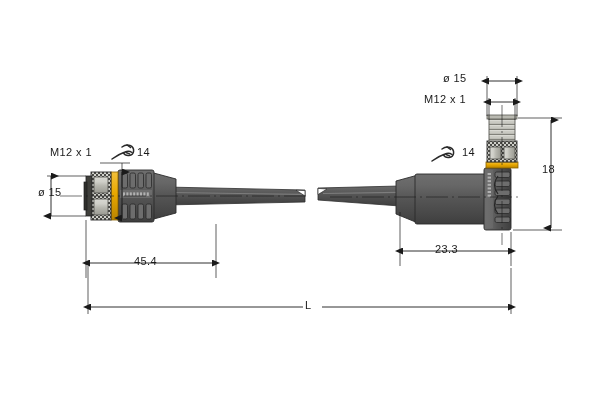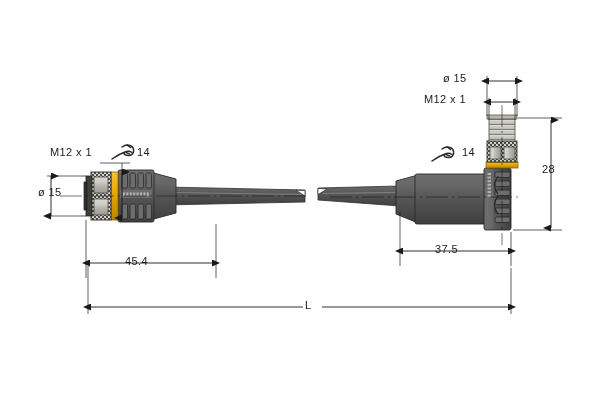--- a/index.html
+++ b/index.html
@@ -264,27 +264,27 @@
       <path d="M447,147 l3.5,2.5 M446,154.5 l3.6,1.4"></path>
     </g>
   </svg>
 
   <div class="lbl" style="left:50px; top:146px;">M12 x 1</div>
 
   <div class="lbl" style="left:38px; top:186px;">ø 15</div>
 
   <div class="lbl" style="left:137px; top:146px;">14</div>
 
-  <div class="lbl" style="left:125px; top:255px;text-align:right;">45.4</div>
+  <div class="lbl" style="left:134px; top:255px;text-align:right;">45.4</div>
 
   <div class="lbl" style="left:443px; top:72px;">ø 15</div>
 
   <div class="lbl" style="left:424px; top:93px;">M12 x 1</div>
 
   <div class="lbl" style="left:462px; top:146px;">14</div>
 
-  <div class="lbl" style="left:542px; top:163px;">28</div>
-
-  <div class="lbl" style="left:435px; top:243px;">37.5</div>
+  <div class="lbl" style="left:542px; top:163px;">18</div>
+
+  <div class="lbl" style="left:435px; top:243px;">23.3</div>
 
   <div class="lbl" style="left:305px; top:299px;">L</div>
 
 </div>
 
 </body></html>

